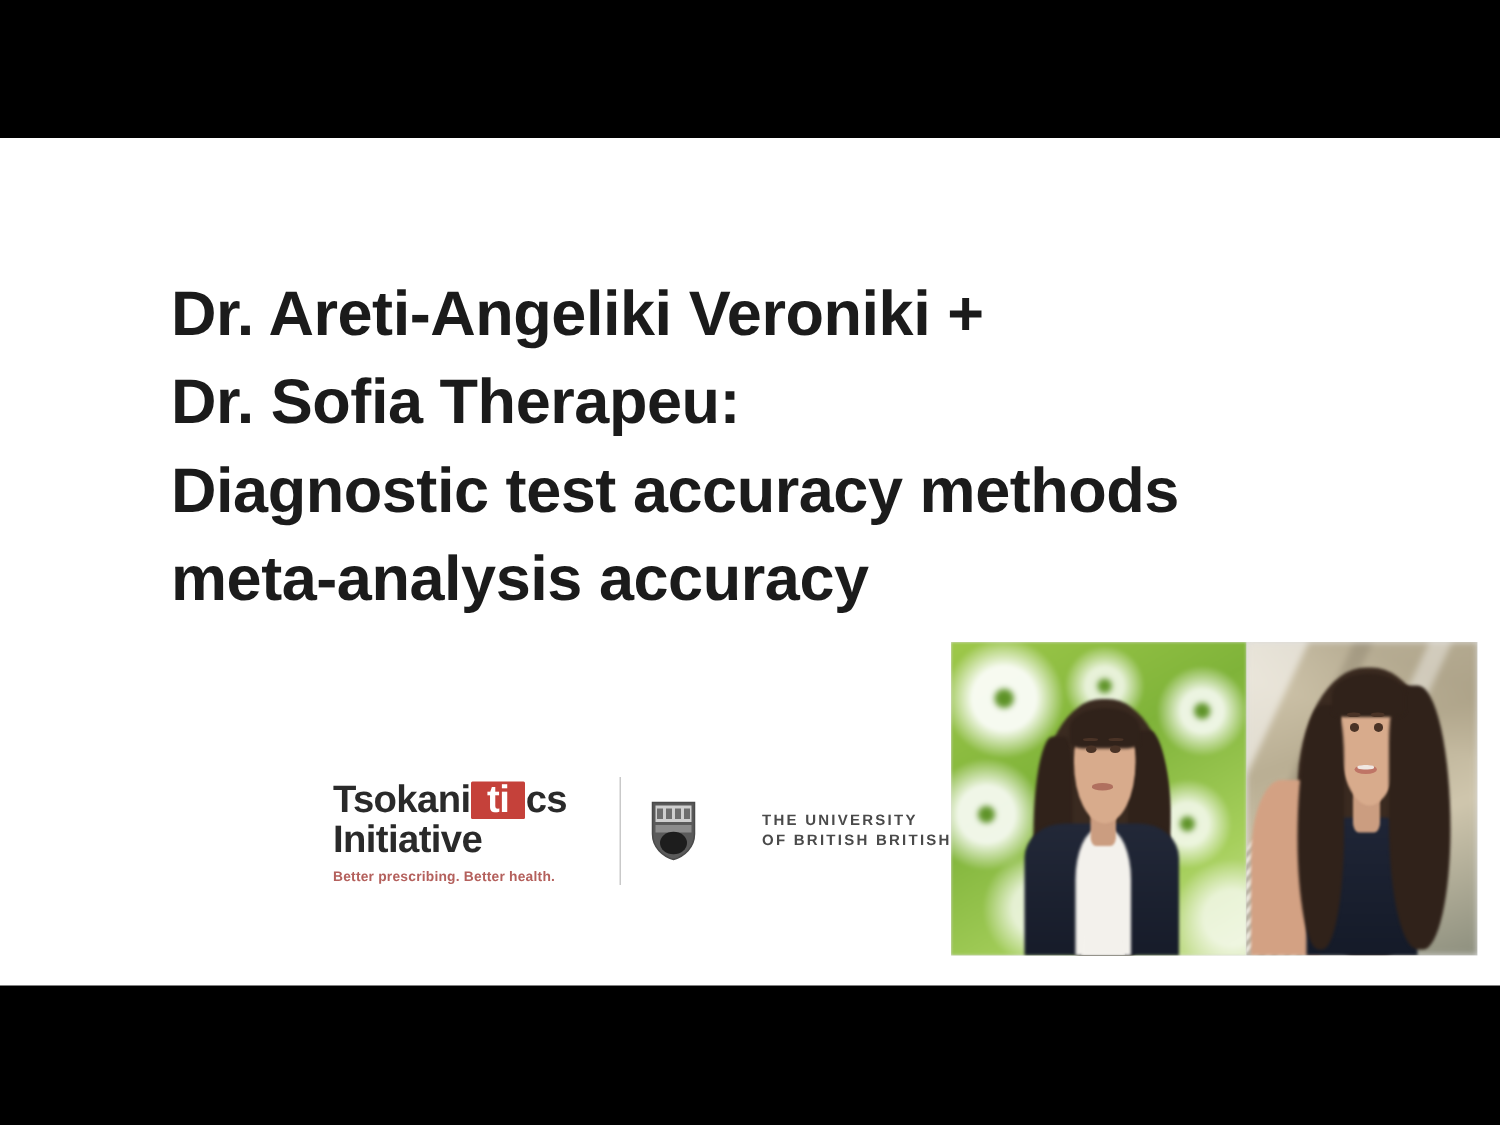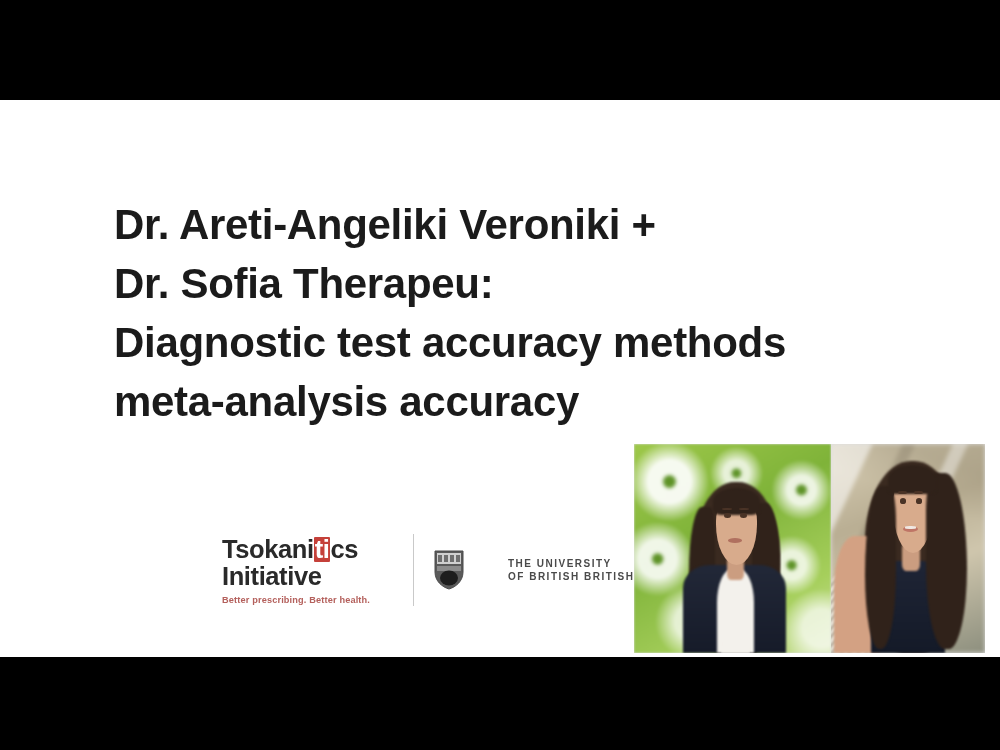--- a/index.html
+++ b/index.html
@@ -29,21 +29,21 @@
     background: #000000;
     z-index: 5;
   }
   #letterbox-top { top: 0; height: 92px; }
   #letterbox-bottom { top: 657px; height: 93px; }
 
   
   #slide {
     position: absolute;
     left: 0;
-    top: 100px;
+    top: 84px;
     width: 1000px;
     height: 616px;
     background: #ffffff;
     overflow: hidden;
   }
 
   
   #title-block {
     position: absolute;
     left: 114px;
@@ -81,21 +81,21 @@
     font-size: 25.5px;
     line-height: 27px;
     color: #2a2a2a;
     letter-spacing: -0.4px;
     white-space: nowrap;
   }
   .ti-highlight {
     display: inline-block;
     background: #C5413A;
     color: #ffffff;
-    padding: 0 1px;
+    padding: 0 11px;
     margin: 0 0px;
     border-radius: 1px;
     line-height: 25px;
   }
   #ti-tagline {
     margin-top: 5px;
     font-family: "Liberation Sans", sans-serif;
     font-size: 9.2px;
     font-weight: bold;
     color: #B4605C;

